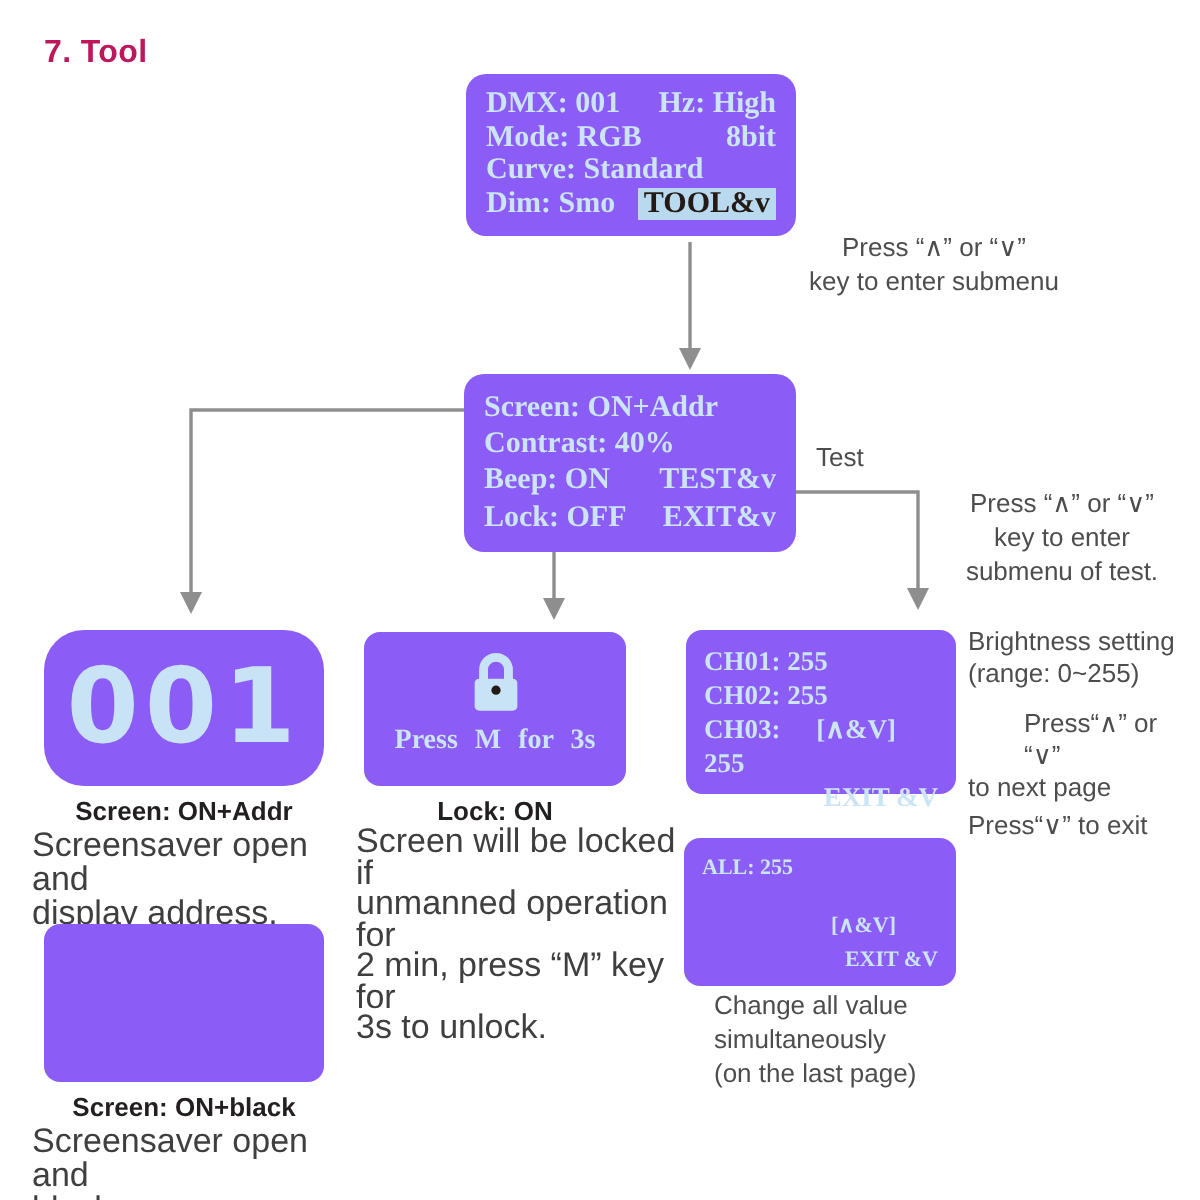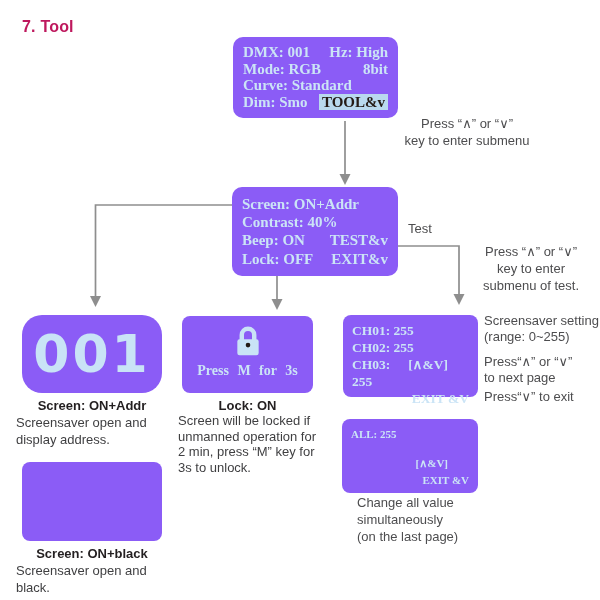--- a/index.html
+++ b/index.html
@@ -42,31 +42,31 @@
                    padding:7px 9px; font-size:11px; line-height:17px; }
   .allscr .spacer { height:12px; }
 
   .screen.black { left:22px; top:462px; width:140px; height:79px; border-radius:8px; }
 
   .note { position:absolute; color:#4d4d4f; font-size:13px; line-height:16px; z-index:1; }
   .note.enter-submenu { left:388px; top:115px; width:158px; text-align:center; line-height:17px; }
   .note.test-label { left:408px; top:221px; }
   .note.enter-test { left:460px; top:243px; width:142px; text-align:center; line-height:17px; }
   .note.brightness { left:484px; top:313px; width:116px; }
-  .note.brightness .gap { margin-top:9px; }
+  .note.brightness .gap { margin-top:9px;margin-left:28px; }
   .note.brightness .gap2 { margin-top:3px; }
   .note.all-pages { left:357px; top:494px; width:160px; line-height:17px; }
 
   .caption-title { position:absolute; font-size:13px; font-weight:bold; color:#231f20;
                    text-align:center; z-index:1; }
   .cap-addr-t { left:22px; top:398px; width:140px; }
   .cap-lock-t { left:182px; top:398px; width:131px; }
   .cap-black-t { left:22px; top:546px; width:140px; }
 
-  .caption-text { position:absolute; font-size:13px; color:#3f3f41; z-index:1; }
+  .caption-text { position:absolute; font-size:17px; color:#3f3f41; z-index:1; }
   .cap-addr-x { left:16px; top:414px; width:164px; line-height:17px; }
   .cap-lock-x { left:178px; top:413px; width:162px; line-height:15.5px; }
   .cap-black-x { left:16px; top:562px; width:164px; line-height:17px; }
 </style>
 </head>
 <body>
 
 <div class="page">
 
   <div class="title">7. Tool</div>
@@ -159,21 +159,21 @@
     <div>CH01: 255</div>
     <div>CH02: 255</div>
     <div class="row">
       <span>CH03: 255</span>
       <span class="keys">[∧&amp;V]</span>
     </div>
     <div class="r">EXIT &amp;V</div>
   </div>
 
   <div class="note brightness">
-    <div>Screensaver setting</div>
+    <div>Brightness setting</div>
     <div>(range: 0~255)</div>
     <div class="gap">Press“∧” or “∨”</div>
     <div>to next page</div>
     <div class="gap2">Press“∨” to exit</div>
   </div>
 
   <div class="screen allscr">
     <div>ALL: 255</div>
     <div class="spacer"></div>
     <div class="r">

